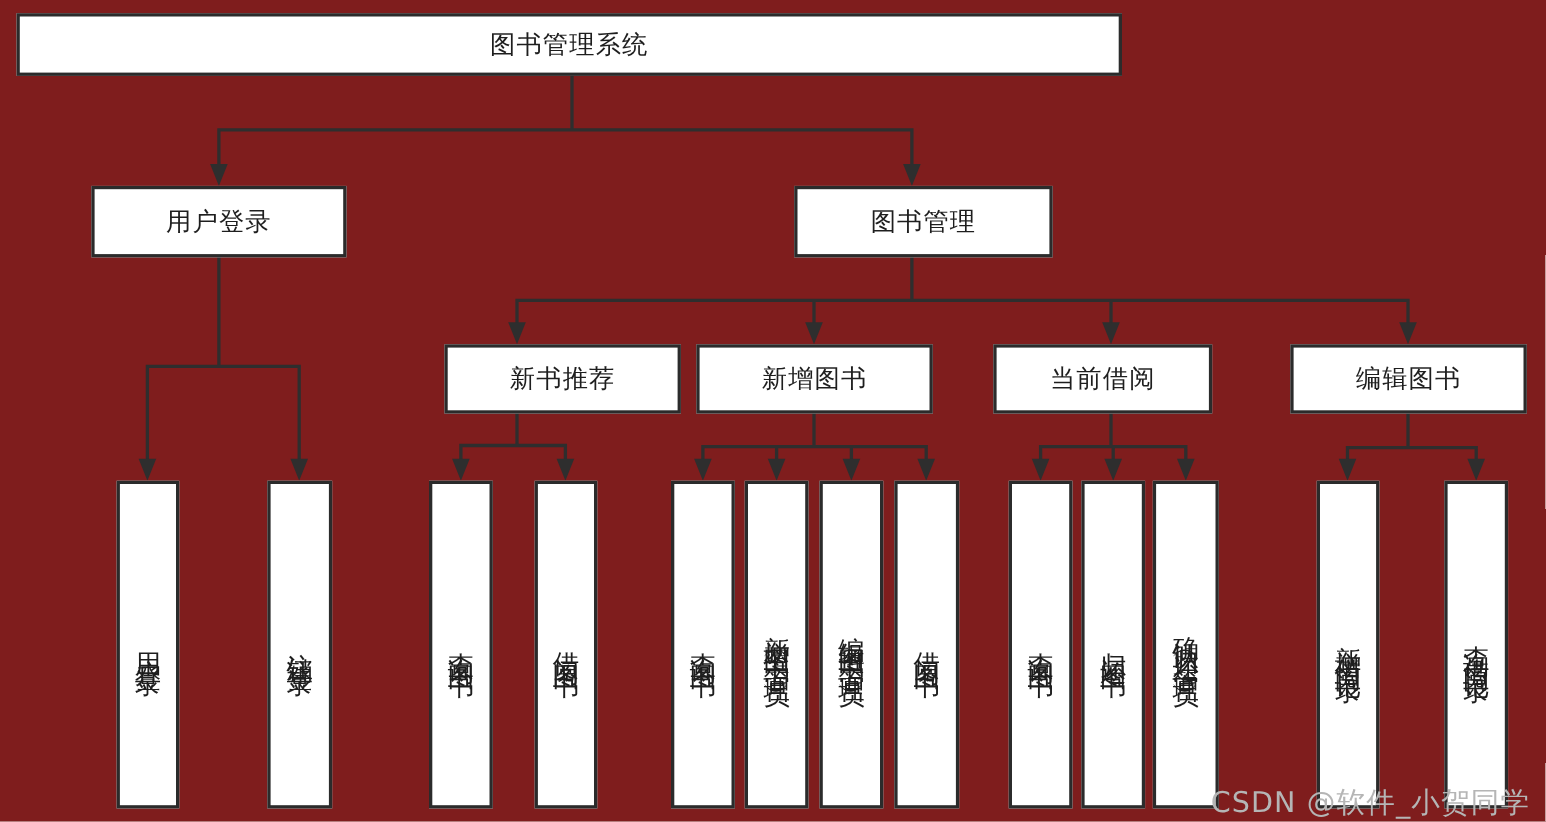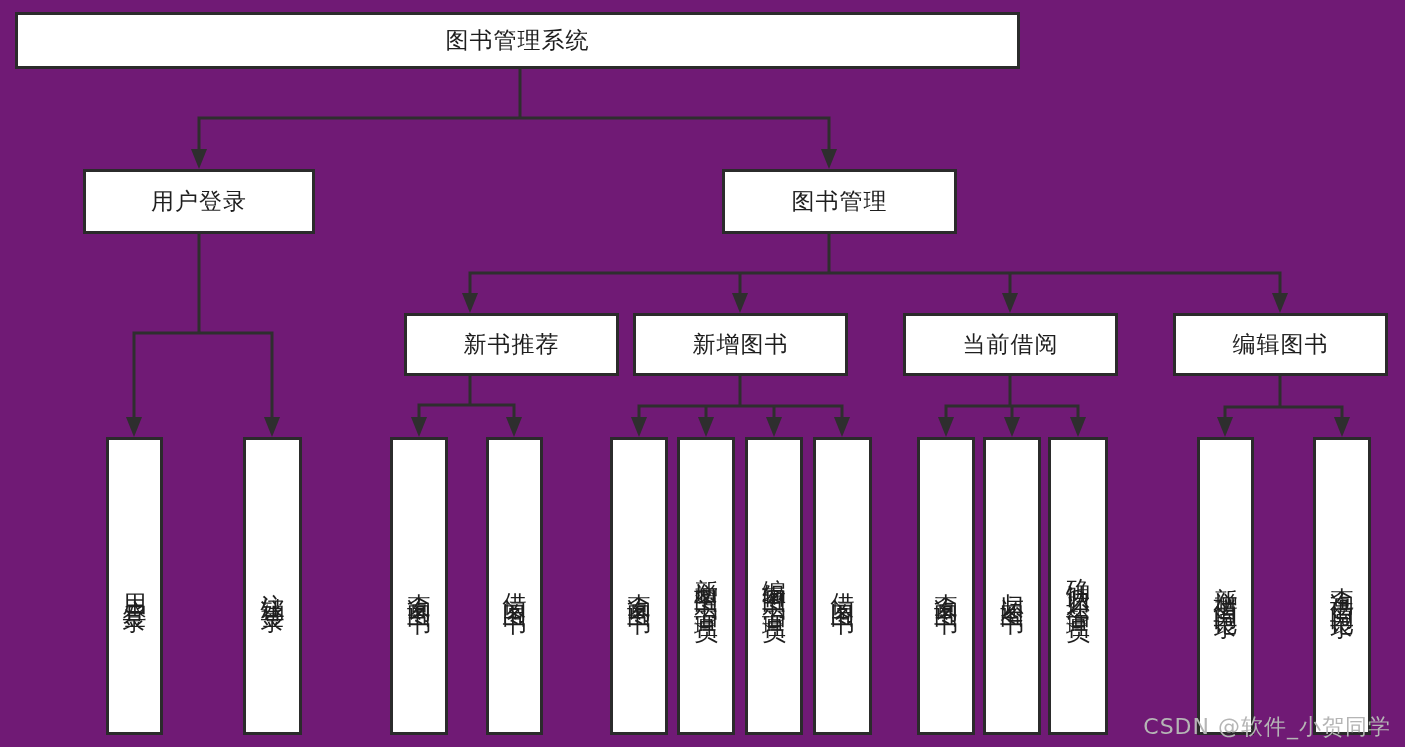--- a/index.html
+++ b/index.html
@@ -1,19 +1,19 @@
 <!DOCTYPE html>
 <html><head>
 <meta charset="utf-8">
 <style>
   html,body{margin:0;padding:0;background:#ffffff;}
   .canvas{
     position:relative;
     width:1405px;height:747px;
-    background:#701a75;
+    background:#7f1d1d;
     font-family:"DejaVu Sans","Liberation Sans",sans-serif;
     overflow:hidden;
   }
   .node{
     position:absolute;
     box-sizing:border-box;
     border:3px solid #2b2b2b;
     background:#ffffff;
     display:flex;
     align-items:center;
@@ -33,21 +33,21 @@
   .connectors{
     position:absolute;
     left:0;top:0;
     z-index:1;
     pointer-events:none;
   }
   .watermark{
     position:absolute;
     right:14px;
     top:712px;
-    font-size:22px;
+    font-size:26px;
     color:#b5b5b5;
     letter-spacing:1px;
     z-index:3;
     white-space:nowrap;
   }
 </style>
 </head>
 <body>
 
 <div class="canvas">
@@ -92,21 +92,21 @@
     </g>
   </svg>
 
   <div class="node" style="left:15px;top:12px;width:1005px;height:57px;">图书管理系统</div>
 
   <div class="node" style="left:83px;top:169px;width:232px;height:65px;">用户登录</div>
   <div class="node" style="left:712px;top:169px;width:235px;height:65px;margin-left:10px;">图书管理</div>
 
   <div class="node" style="left:363px;top:313px;width:215px;height:63px;margin-left:41px;">新书推荐</div>
   <div class="node" style="left:633px;top:313px;width:215px;height:63px;">新增图书</div>
-  <div class="node" style="left:903px;top:313px;width:215px;height:63px;text-align:right;">当前借阅</div>
+  <div class="node" style="left:903px;top:313px;width:199px;height:63px;text-align:right;">当前借阅</div>
   <div class="node" style="left:1173px;top:313px;width:215px;height:63px;">编辑图书</div>
 
   <div class="node vnode" style="left:106px;top:437px;width:57px;height:298px;">用户登录</div>
   <div class="node vnode" style="left:243px;top:437px;width:59px;height:298px;">注销登录</div>
 
   <div class="node vnode" style="left:390px;top:437px;width:58px;height:298px;">查询图书</div>
   <div class="node vnode" style="left:486px;top:437px;width:57px;height:298px;">借阅图书</div>
 
   <div class="node vnode" style="left:610px;top:437px;width:58px;height:298px;">查询图书</div>
   <div class="node vnode" style="left:677px;top:437px;width:58px;height:298px;">新增图书（管理员）</div>

